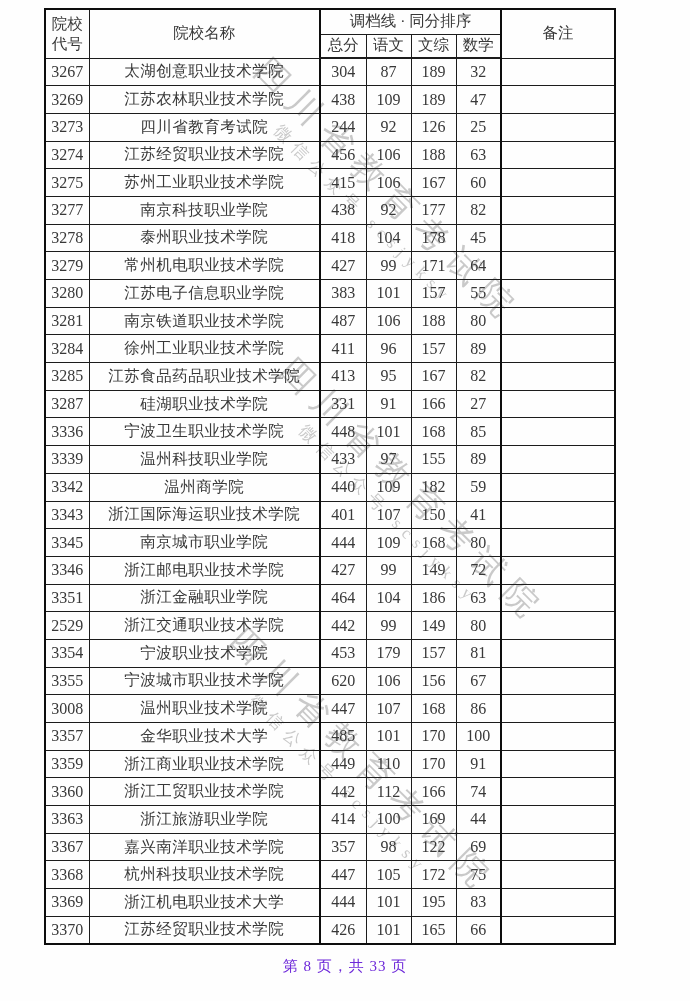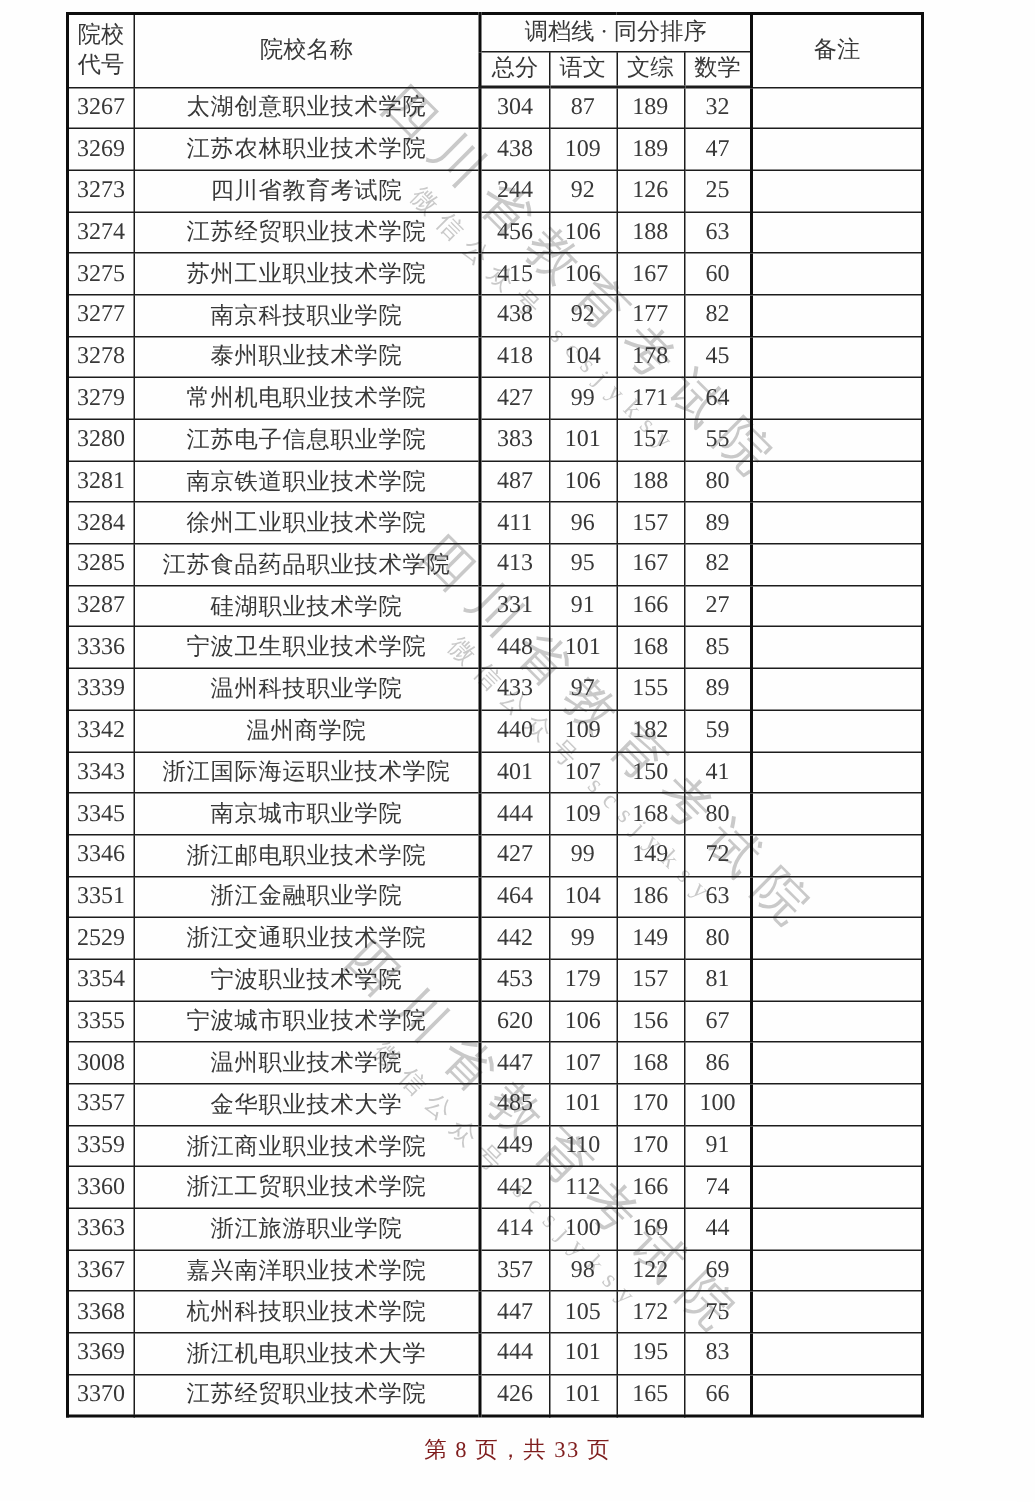--- a/index.html
+++ b/index.html
@@ -88,21 +88,21 @@
 
   
   .footer {
     position: absolute;
     left: 0;
     right: 0;
     top: 957px;
     text-align: center;
     font-size: 15px;
     letter-spacing: 1px;
-    color: #7f1d1d;
+    color: #6d28d9;
   }
 </style>
 </head>
 <body>
 
 <div class="page">
 
   <div class="watermark-layer">
     <div class="watermark wm-1">
       <div class="wm-big">四川省教育考试院</div>

